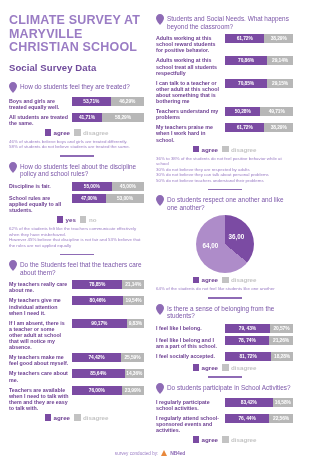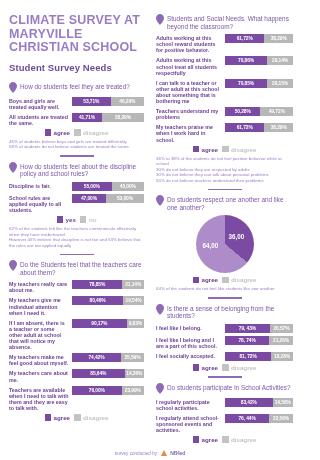--- a/index.html
+++ b/index.html
@@ -90,21 +90,21 @@
 </style>
 </head>
 <body>
 
 <div class="page">
 <div class="cols">
 
   <div class="col col-left">
 
     <div class="title">CLIMATE SURVEY AT MARYVILLE CHRISTIAN SCHOOL</div>
-    <div class="subtitle">Student Survey Needs</div>
+    <div class="subtitle">Social Survey Data</div>
 
     <div class="section">
       <div class="sec-head">
         <svg class="pin" viewBox="0 0 8 11">
           <path d="M4 0C1.8 0 0 1.8 0 4c0 3 4 7 4 7s4-4 4-7c0-2.2-1.8-4-4-4z" fill="#8e6bb5"></path>
         </svg>
         <div class="sec-title">How do students feel they are treated?</div>
       </div>
       <div>
         <div class="row">

